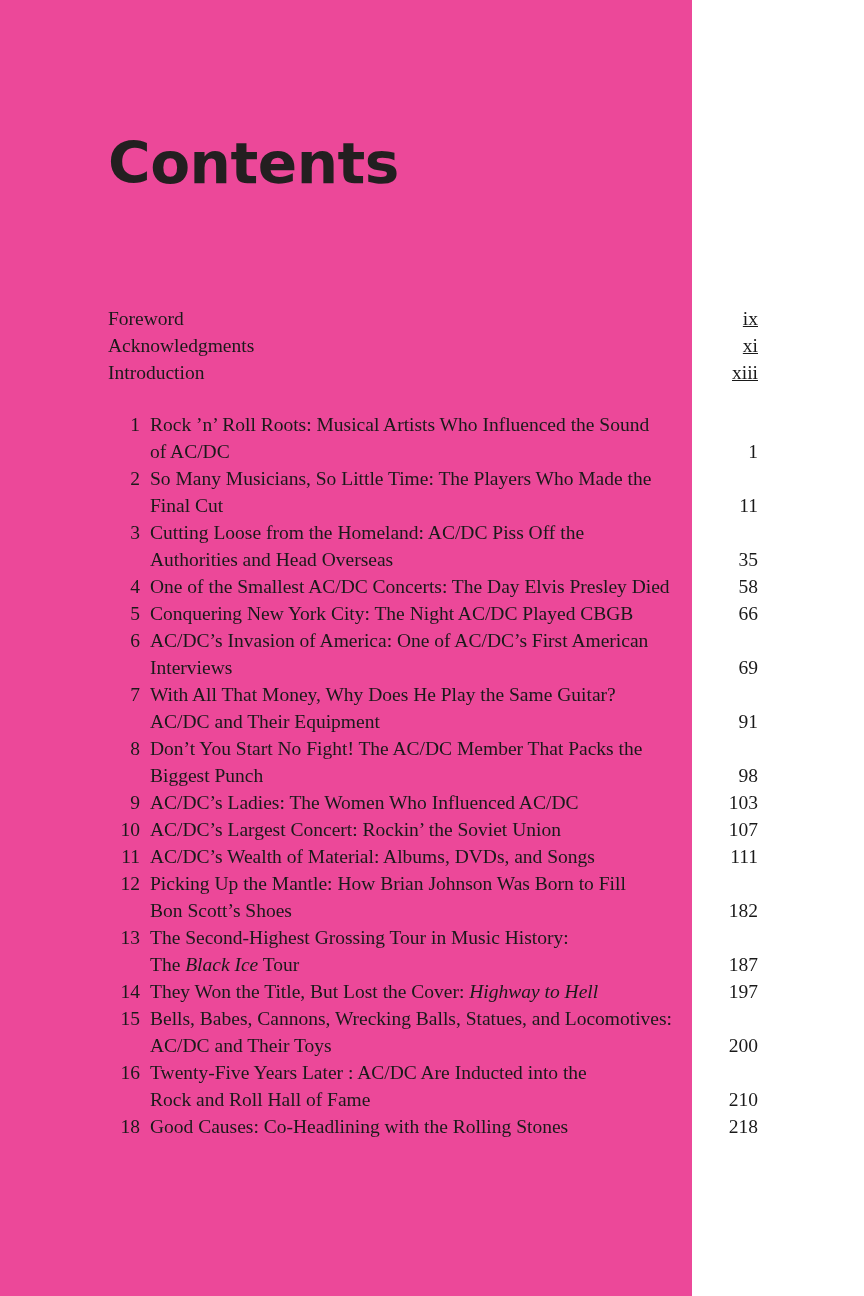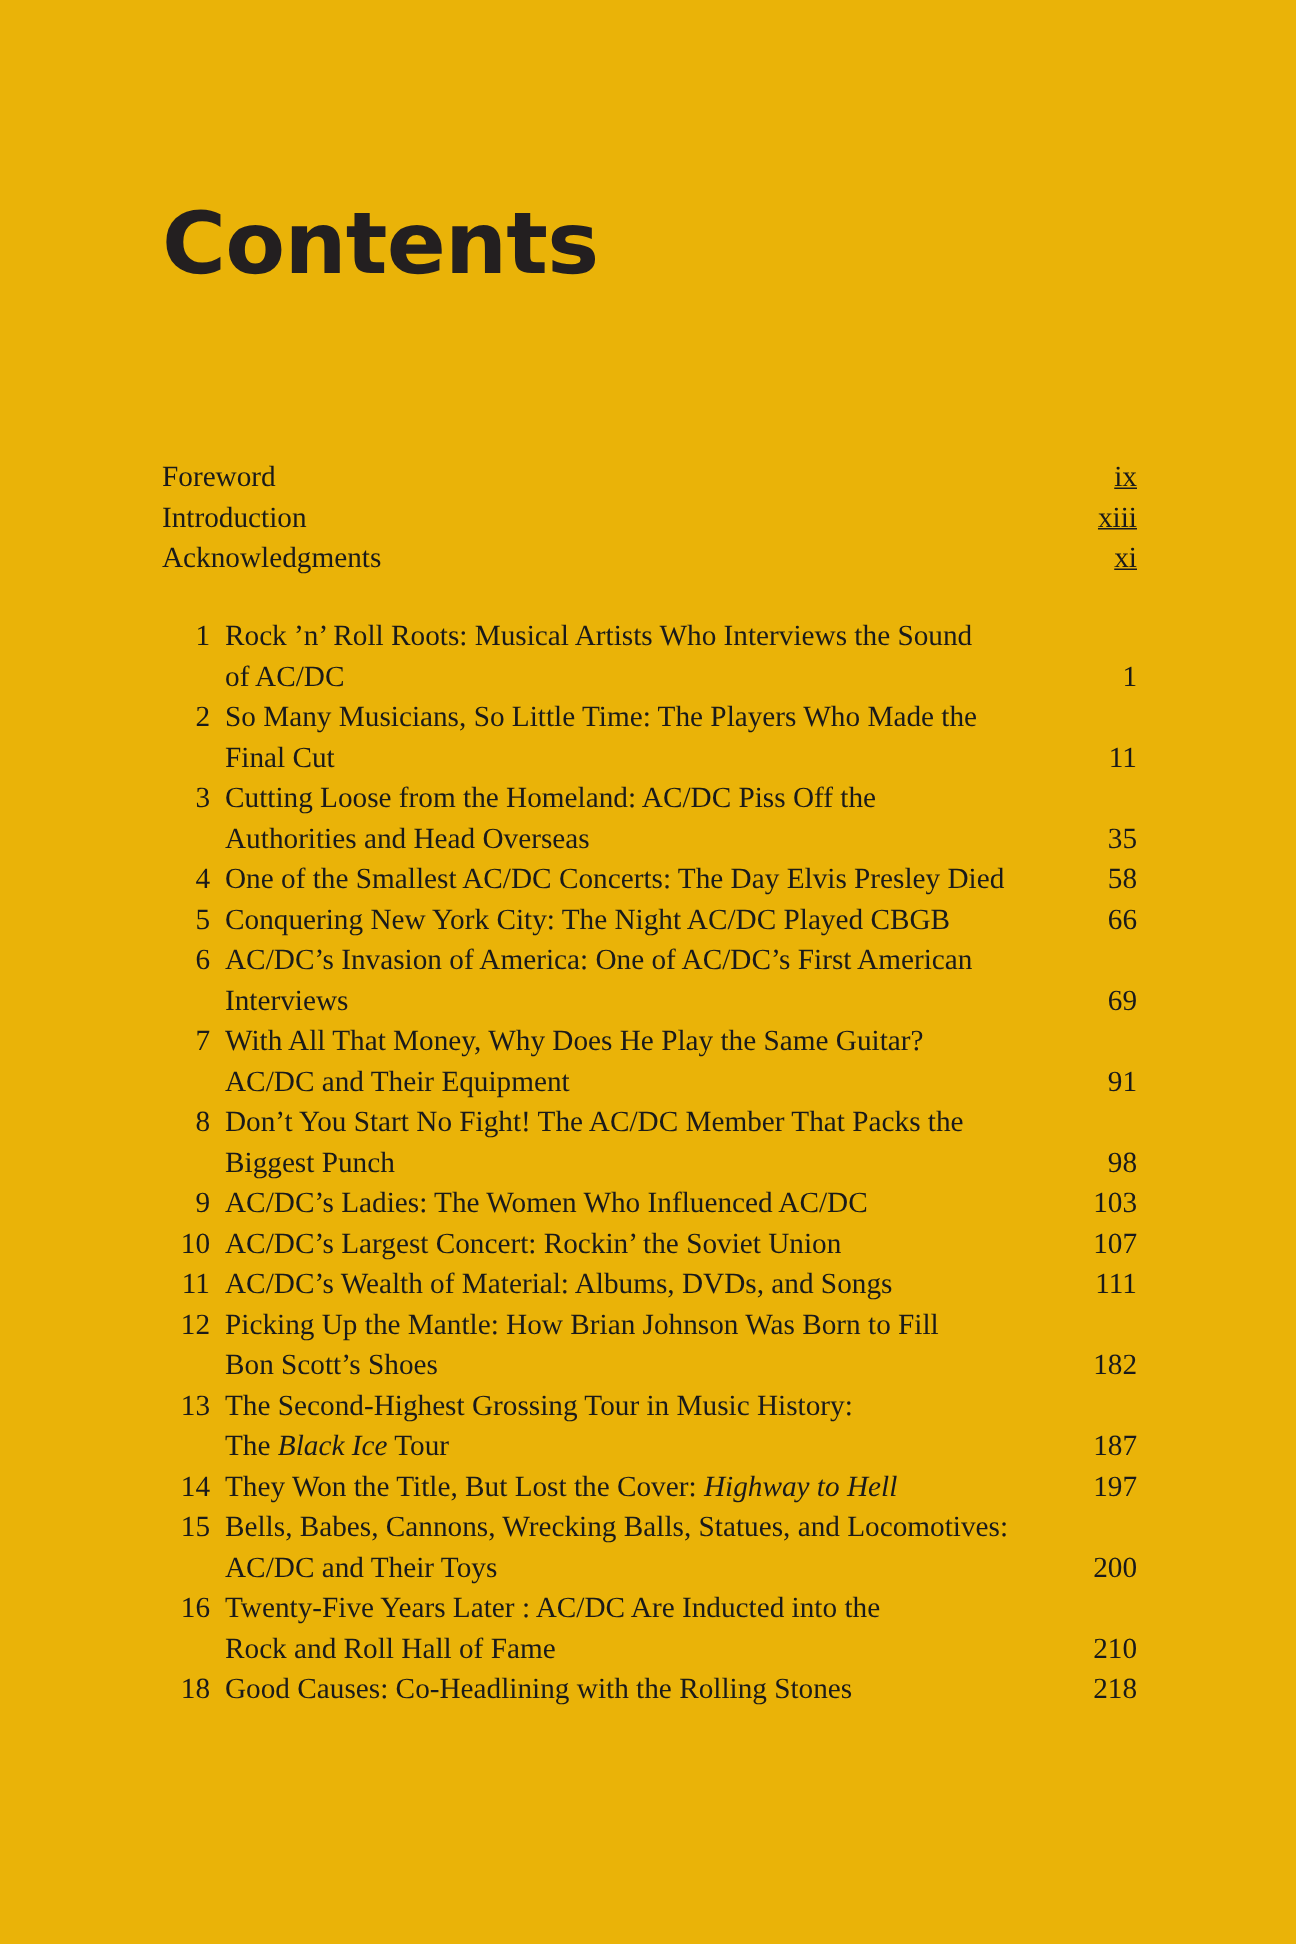--- a/index.html
+++ b/index.html
@@ -14,23 +14,23 @@
     position: relative;
     overflow: hidden;
     font-family: "Liberation Serif", "DejaVu Serif", serif;
     color: #1a1a1a;
     -webkit-font-smoothing: antialiased;
   }
 
   .page {
     position: absolute;
     left: 0; top: 0;
-    width: 864px;
+    width: 692px;
     height: 1296px;
-    background: #eab308;
+    background: #ec4899;
   }
 
   
   .page-title {
     position: absolute;
     left: 108px;
     top: 93px;
     font-family: "DejaVu Sans", "Liberation Sans", sans-serif;
     font-weight: 700;
     font-size: 57px;
@@ -123,35 +123,35 @@
   <h1 class="page-title">Contents</h1>
 
   <div class="toc">
 
     <div class="front-matter">
         <div class="fm-row">
           <span class="fm-label">Foreword</span>
           <span class="fm-page">ix</span>
         </div>
         <div class="fm-row">
+          <span class="fm-label">Acknowledgments</span>
+          <span class="fm-page">xi</span>
+        </div>
+        <div class="fm-row">
           <span class="fm-label">Introduction</span>
           <span class="fm-page">xiii</span>
         </div>
-        <div class="fm-row">
-          <span class="fm-label">Acknowledgments</span>
-          <span class="fm-page">xi</span>
-        </div>
       </div>
 
     <div class="chapters">
         <div class="ch-row">
           <span class="ch-num">1</span>
           <span class="ch-title">
             <span class="ch-line">
-              <span class="ch-line-text">Rock ’n’ Roll Roots: Musical Artists Who Interviews the Sound</span>
+              <span class="ch-line-text">Rock ’n’ Roll Roots: Musical Artists Who Influenced the Sound</span>
               <span class="ch-line-page empty">1</span>
             </span>
             <span class="ch-line">
               <span class="ch-line-text">of AC/DC</span>
               <span class="ch-line-page">1</span>
             </span>
           </span>
         </div>
         <div class="ch-row">
           <span class="ch-num">2</span>

